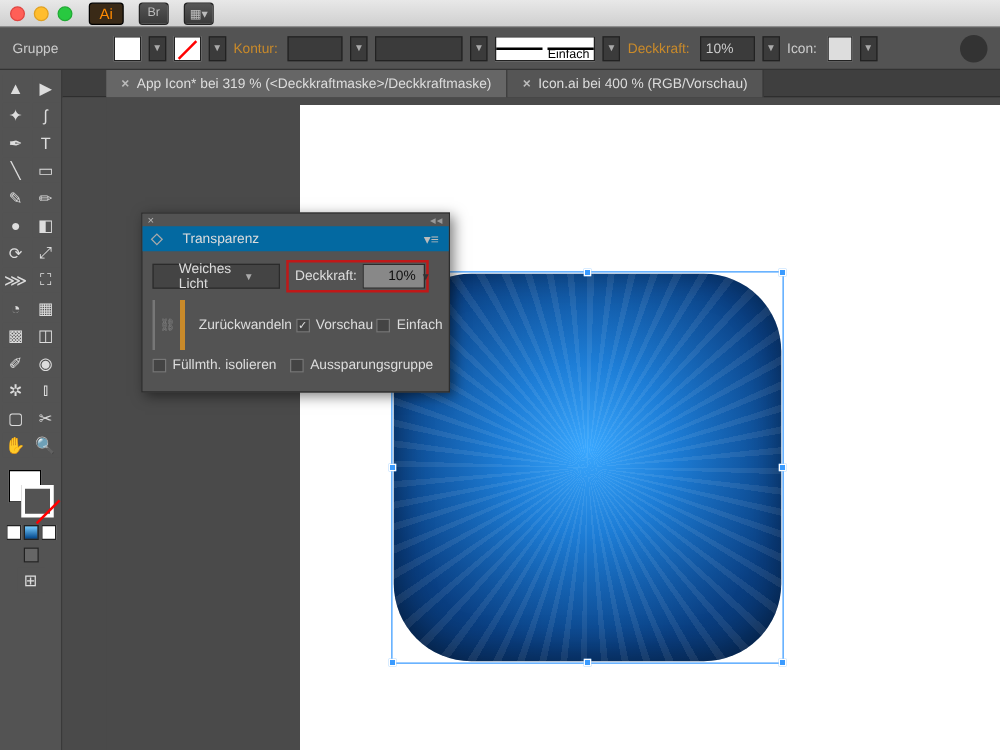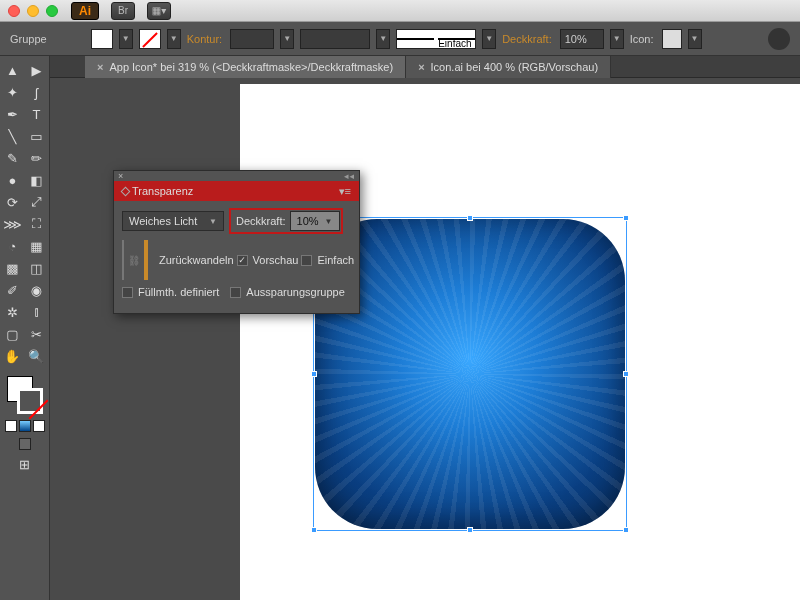--- a/index.html
+++ b/index.html
@@ -3,21 +3,21 @@
 <meta charset="utf-8">
 <style>
 *{box-sizing:border-box;margin:0;padding:0;font-family:"Lucida Grande",Arial,sans-serif;font-size:11px;color:#ddd;-webkit-font-smoothing:antialiased}
 body{background:#4a4a4a;width:800px;height:600px;overflow:hidden;position:relative}
 
 .titlebar{height:22px;background:linear-gradient(#e8e8e8,#cfcfcf);display:flex;align-items:center;padding:0 8px;gap:7px;border-bottom:1px solid #9a9a9a}
 .titlebar .dot{width:12px;height:12px;border-radius:50%}
 .d-red{background:#ff5f57;border:1px solid #e04440}
 .d-yel{background:#ffbd2e;border:1px solid #e0a020}
 .d-grn{background:#28c940;border:1px solid #1faa33}
-.app-badge{width:28px;height:18px;background:#3a2a17;border:1px solid #000;border-radius:3px;display:flex;align-items:center;justify-content:center;color:#ff8a00;font-weight:bold;font-size:12px;margin-left:6px}
+.app-badge{width:28px;height:18px;background:#3a2a17;border:1px solid #000;border-radius:3px;display:flex;align-items:center;justify-content:center;color:#ff8a00;font-weight:normal;font-size:12px;margin-left:6px}
 .title-btn{width:24px;height:18px;background:linear-gradient(#555,#3a3a3a);border:1px solid #222;border-radius:3px;display:flex;align-items:center;justify-content:center;font-size:10px;color:#bbb;margin-left:5px}
 
 .ctrlbar{height:34px;background:#535353;border-bottom:1px solid #333;display:flex;align-items:center;padding:0 10px;gap:6px}
 .ctrl-label{color:#ccc;margin-right:2px}
 .swatch{width:22px;height:20px;border:1px solid #222;background:#fff}
 .swatch.none{background:#fff;position:relative}
 .swatch.none::after{content:"";position:absolute;left:0;right:0;top:50%;border-top:2px solid red;transform:rotate(-45deg)}
 .dd{width:14px;height:20px;background:#3b3b3b;border:1px solid #222;display:flex;align-items:center;justify-content:center;color:#aaa;font-size:8px}
 .num-in{width:44px;height:20px;background:#3b3b3b;border:1px solid #222;padding:0 4px;display:flex;align-items:center;color:#ccc}
 .stroke-samp{width:80px;height:20px;background:#fff;border:1px solid #222;display:flex;align-items:center;}
@@ -46,26 +46,26 @@
 
 .icon{position:absolute;left:75px;top:135px;width:310px;height:310px;border-radius:62px;background:radial-gradient(circle at 50% 45%, #3aa8ff 0%, #1d7dd6 30%, #0a3f82 72%, #062a5a 100%);box-shadow:inset 0 -4px 30px rgba(0,0,0,0.4)}
 .icon::before{content:"";position:absolute;inset:0;border-radius:62px;background:repeating-conic-gradient(from 0deg at 50% 50%, rgba(255,255,255,0.07) 0deg 2deg, transparent 2deg 6deg);mix-blend-mode:screen}
 .sel-box{position:absolute;left:73px;top:133px;width:314px;height:314px;border:1px solid #3a9bff}
 .handle{position:absolute;width:6px;height:6px;background:#3a9bff;border:1px solid #fff}
 
 .panel{position:absolute;left:113px;top:170px;width:247px;background:#535353;border:1px solid #2c2c2c;box-shadow:3px 3px 10px rgba(0,0,0,0.5)}
 .panel-top{height:10px;background:#535353;display:flex;align-items:center;padding:0 4px}
 .panel-top .c{font-size:9px;color:#bbb}
 .panel-top .grip{margin-left:auto;font-size:9px;color:#999;letter-spacing:1px}
-.panel-tab{height:20px;display:flex;align-items:center;padding:0 8px;background:#b91c1c;gap:3px}
+.panel-tab{height:20px;display:flex;align-items:center;padding:0 8px;background:#0369a1;gap:17px}
 .panel-tab .diamond{width:7px;height:7px;border:1px solid #aaa;transform:rotate(45deg)}
 .panel-tab .burger{margin-left:auto;font-size:11px;color:#bbb}
 .panel-body{padding:7px 8px 9px}
 .p-row{display:flex;align-items:center;gap:5px;margin-bottom:6px}
-.select{height:20px;background:#444;border:1px solid #2b2b2b;display:flex;align-items:center;padding:0 6px;gap:4px;color:#ddd;font-size:10px}
+.select{height:20px;background:#444;border:1px solid #2b2b2b;display:flex;align-items:center;padding:0 20px;gap:4px;color:#ddd;font-size:10px}
 .select .ar{margin-left:auto;font-size:8px;color:#aaa}
 .hl-red{border:2px solid #c01818;padding:1px;display:flex}
 .thumb{width:40px;height:40px;border:1px solid #777;background:#fff}
 .thumb.mask{background:radial-gradient(circle,#333 30%,#000 80%);border:2px solid #c98a2a}
 .link-i{width:10px;height:40px;display:flex;align-items:center;justify-content:center;color:#888;font-size:10px}
 .opts{display:flex;gap:3px;margin-left:6px}
 .opt{display:flex;align-items:center;gap:5px;font-size:10px;color:#ccc}
 .chk{width:11px;height:11px;border:1px solid #777;background:#444;display:inline-flex;align-items:center;justify-content:center;font-size:9px;color:#ddd}
 </style>
 </head>
@@ -245,21 +245,21 @@
           </div>
         <div class="opt">
             <span class="chk"></span>
             <span>Einfach</span>
           </div>
       </div>
     </div>
     <div class="p-row" style="margin-top:2px">
       <div class="opt">
           <span class="chk"></span>
-          <span>Füllmth. definiert</span>
+          <span>Füllmth. isolieren</span>
         </div>
       <div class="opt" style="margin-left:6px">
           <span class="chk"></span>
           <span>Aussparungsgruppe</span>
         </div>
     </div>
   </div>
 </div>
 
 </body></html>

